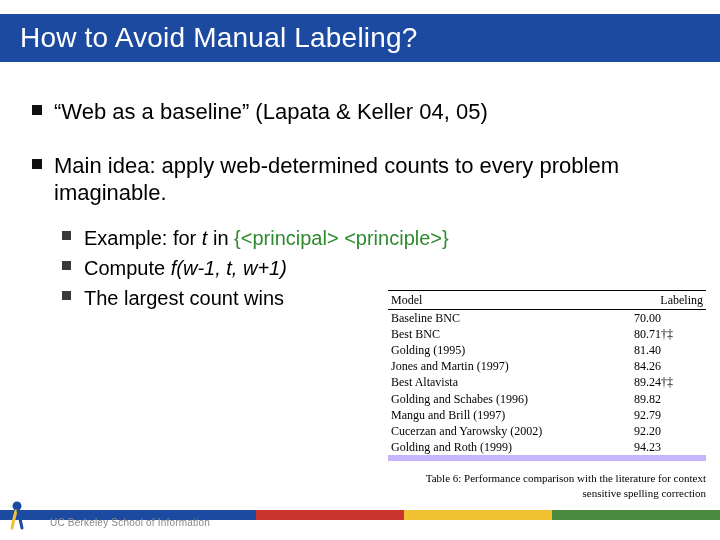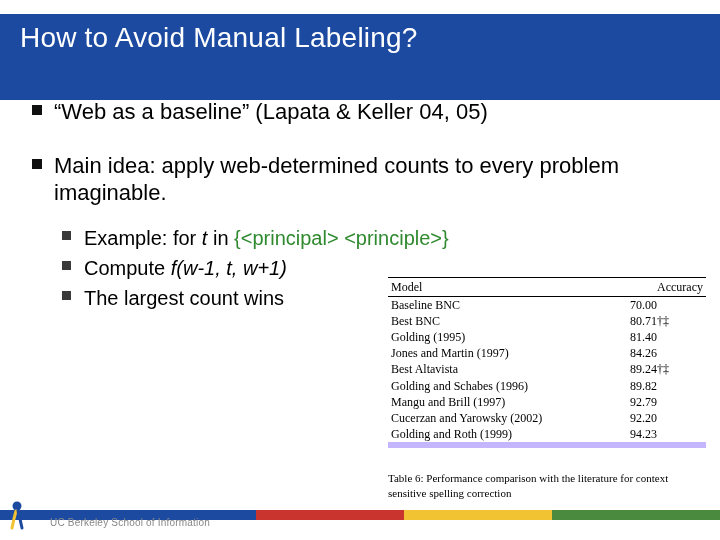--- a/index.html
+++ b/index.html
@@ -1,39 +1,39 @@
 <!DOCTYPE html>
 <html><head>
 <meta charset="utf-8">
 <style>
   * { box-sizing: border-box; margin: 0; padding: 0; }
   html, body { width: 720px; height: 540px; overflow: hidden; font-family: "Trebuchet MS", "Segoe UI", Tahoma, sans-serif; background: #fff; color: #000; }
   .slide { position: relative; width: 720px; height: 540px; }
-  .title-band { position: absolute; top: 14px; left: 0; right: 0; height: 86px; background: #1b4aa0; }
+  .title-band { position: absolute; top: 14px; left: 0; right: 0; height: 48px; background: #1b4aa0; }
   .title-band h1 { color: #fff; font-size: 28px; font-weight: 400; padding: 8px 0 0 20px; letter-spacing: 0.2px; }
   .content { position: absolute; top: 98px; left: 32px; right: 28px; }
   .bullet { position: relative; padding-left: 22px; font-size: 22px; line-height: 1.25; margin-bottom: 26px; }
   .bullet::before { content: ""; position: absolute; left: 0; top: 7px; width: 10px; height: 10px; background: #101010; }
   .bullet.second { margin-bottom: 18px; }
   .sub-list { margin-left: 30px; }
   .sub { position: relative; padding-left: 22px; font-size: 20px; line-height: 1.3; margin-bottom: 4px; }
   .sub::before { content: ""; position: absolute; left: 0; top: 6px; width: 9px; height: 9px; background: #3a3a3a; }
   .ital { font-style: italic; }
   .green { color: #2f8a2f; }
   .table-wrap {
     position: absolute; bottom: 40px; right: 14px; width: 318px;
     font-family: "Times New Roman", serif; font-size: 12px; line-height: 1.35;
   }
   .table-wrap table { border-collapse: collapse; width: 100%; }
   .table-wrap thead th { text-align: left; font-weight: 400; padding: 1px 3px; border-bottom: 1px solid #000; border-top: 1px solid #000; }
   .table-wrap thead th:last-child { text-align: right; }
   .table-wrap td { padding: 0 3px; }
   .table-wrap td:last-child { text-align: left; white-space: nowrap; }
   .table-wrap tbody tr:last-child td { border-bottom: 6px solid #c4b5fd; }
-  .caption { font-size: 11px; text-align: left; margin-top: 23px; line-height: 1.3; }
+  .caption { font-size: 11px; text-align: right; margin-top: 10px; line-height: 1.3; }
   .footer { position: absolute; bottom: 0; left: 0; right: 0; height: 30px; }
   .color-strip { position: absolute; top: 0; height: 10px; }
   .cs-blue   { left: 0;   width: 256px; background: #1b4aa0; }
   .cs-red    { left: 256px; width: 148px; background: #c9342e; }
   .cs-yellow { left: 404px; width: 148px; background: #f1c232; }
   .cs-green  { left: 552px; width: 168px; background: #4a8a3f; }
   .footer-white { position: absolute; top: 10px; left: 0; right: 0; height: 20px; background: #fff; }
   .logo { position: absolute; left: 8px; bottom: 10px; display: flex; align-items: flex-end; gap: 24px; }
   .logo svg { display: block; }
   .logo-text { color: #888; font-size: 10px; letter-spacing: 0.2px; margin-bottom: 2px; }
@@ -69,21 +69,21 @@
       </div>
     </div>
 
   </div>
 
   <div class="table-wrap">
     <table>
       <thead>
         <tr>
           <th>Model</th>
-          <th>Accuracy</th>
+          <th>Labeling</th>
         </tr>
       </thead>
       <tbody id="tbody">
           <tr>
             <td>Baseline BNC</td>
             <td>70.00</td>
           </tr>
           <tr>
             <td>Best BNC</td>
             <td>80.71†‡</td>

